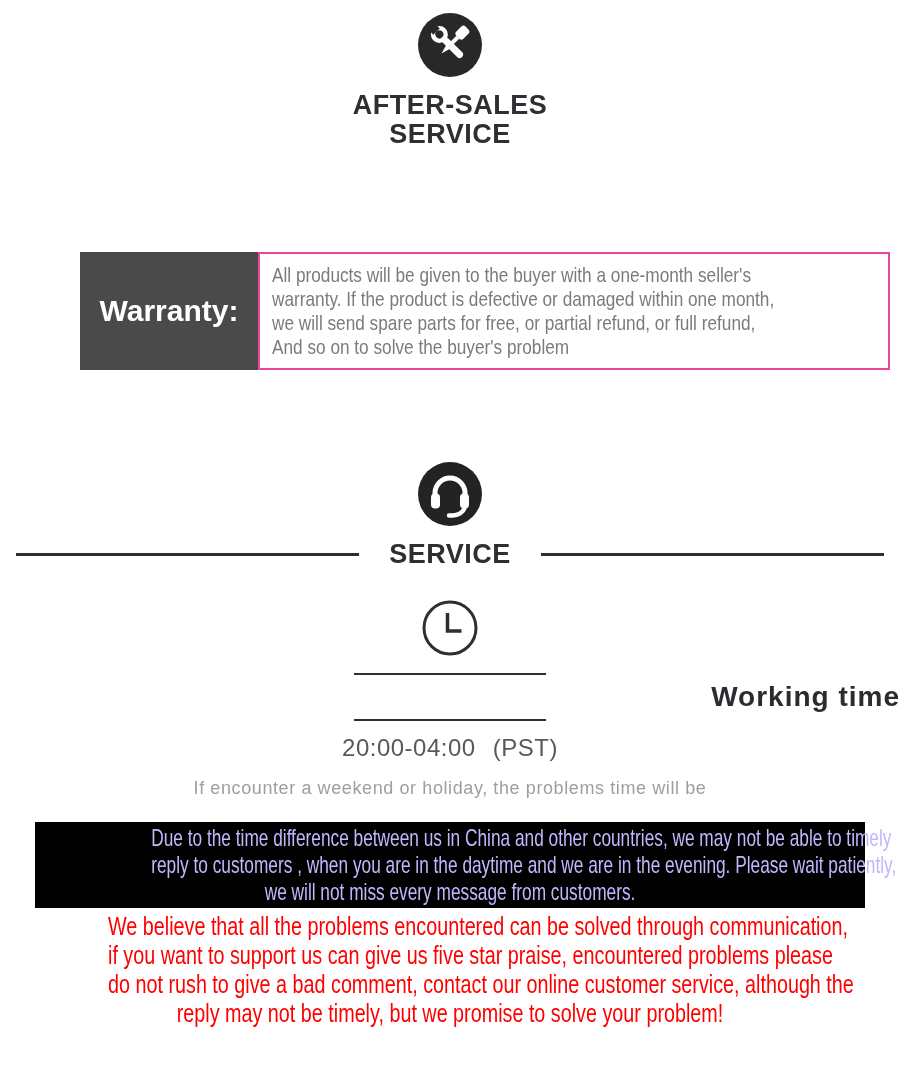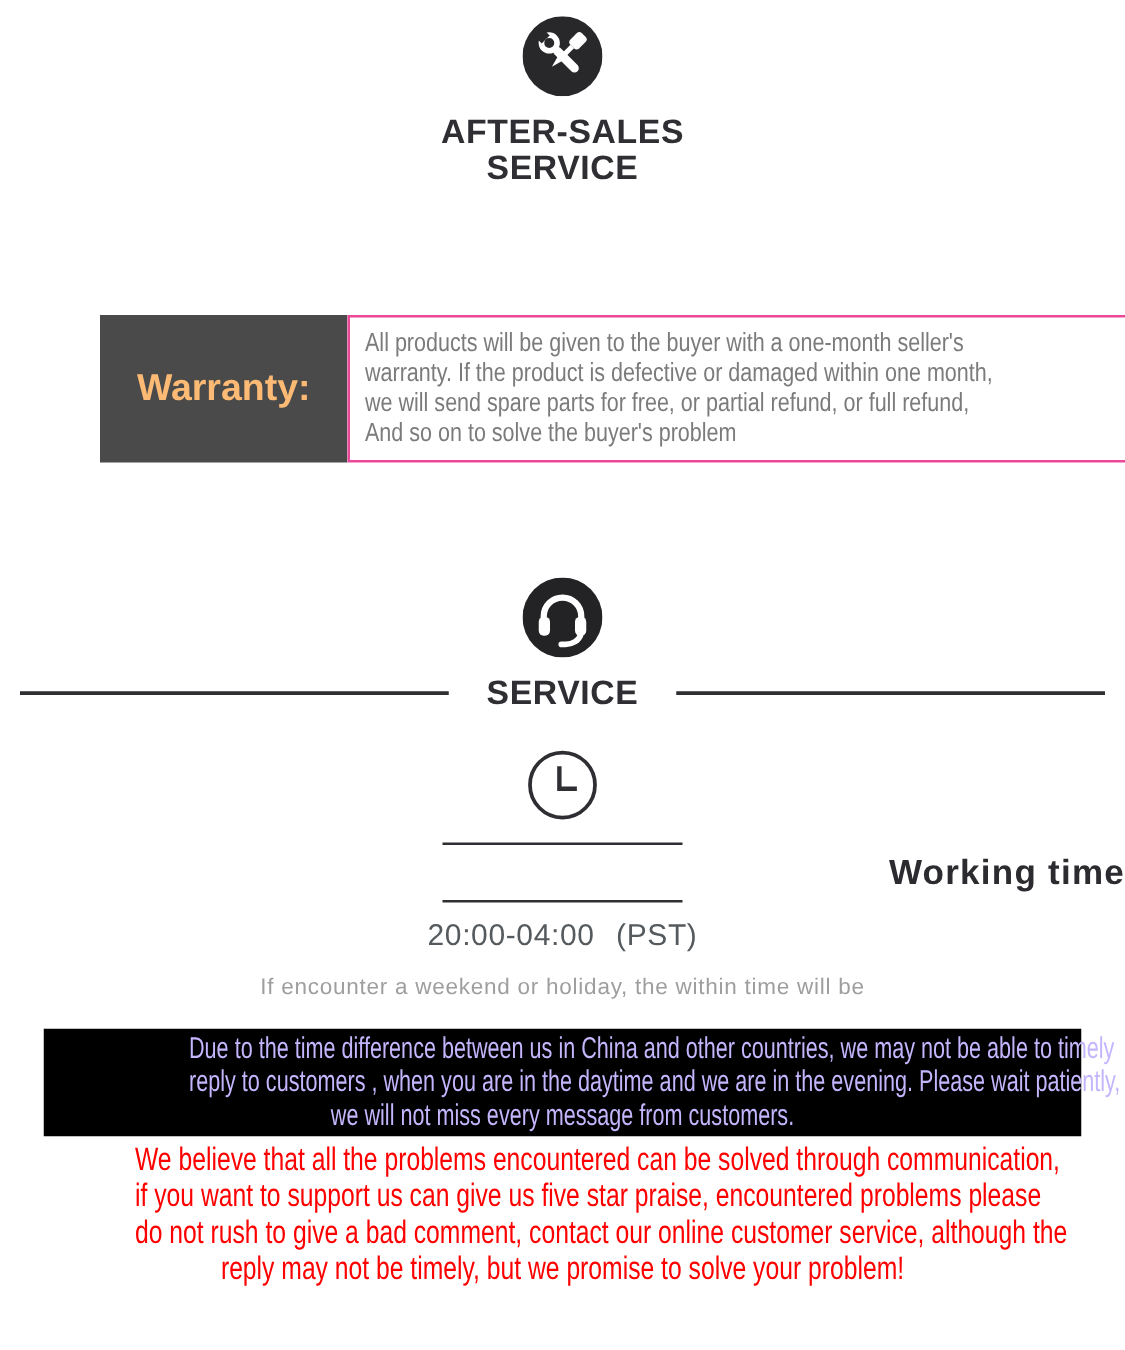--- a/index.html
+++ b/index.html
@@ -19,21 +19,21 @@
   .header-row.second{padding:0 16px;}
   .header-line{flex:1;height:3px;background:#2e2e33;}
   .header-title{
     margin:0 30px;font-size:27px;font-weight:bold;color:#2e2e33;
     line-height:29px;letter-spacing:0.5px;text-align:center;white-space:nowrap;
   }
 
   
   .warranty-wrap{margin:103px 0 0 80px;width:742px;display:flex;box-sizing:border-box;}
   .warranty-label{
-    width:198px;background:#4a4a4a;color:#fdba74;font-size:30px;font-weight:bold;
+    width:178px;background:#4a4a4a;color:#ffffff;font-size:30px;font-weight:bold;
     display:flex;align-items:center;justify-content:center;flex:none;
   }
   .warranty-body{
     flex:1;border:2px solid #ec4899;background:#ffffff;
     padding:9px 4px 9px 12px;color:#7b7b7b;font-size:21px;
   }
   .warranty-line{line-height:24px;white-space:nowrap;transform:scaleX(0.82);transform-origin:left center;}
 
   .contact-icon{margin-top:92px;}
 
@@ -120,21 +120,21 @@
 <div class="clock-wrap center">
   <svg width="66" height="66" viewBox="0 0 66 66" aria-hidden="true">
     <circle cx="33" cy="33" r="26" fill="none" stroke="#2e2e33" stroke-width="3"></circle>
     <path d="M30.5 18 v18 h14" fill="none" stroke="#2e2e33" stroke-width="3.5"></path>
   </svg>
   <div class="wt-divider"></div>
   <div class="wt-title">Working time</div>
   <div class="wt-divider" style="margin-top:0;"></div>
   <div class="wt-hours">20:00-04:00 (PST)</div>
   <div class="wt-note">
-    <div>If encounter a weekend or holiday, the within time will be</div>
+    <div>If encounter a weekend or holiday, the problems time will be</div>
   </div>
 </div>
 
 <div class="banner">
   <div class="banner-line">Due to the time difference between us in China and other countries, we may not be able to timely</div>
   <div class="banner-line">reply to customers , when you are in the daytime and we are in the evening. Please wait patiently,</div>
   <div class="banner-line">we will not miss every message from customers.</div>
 </div>
 
 <div class="red-note">

